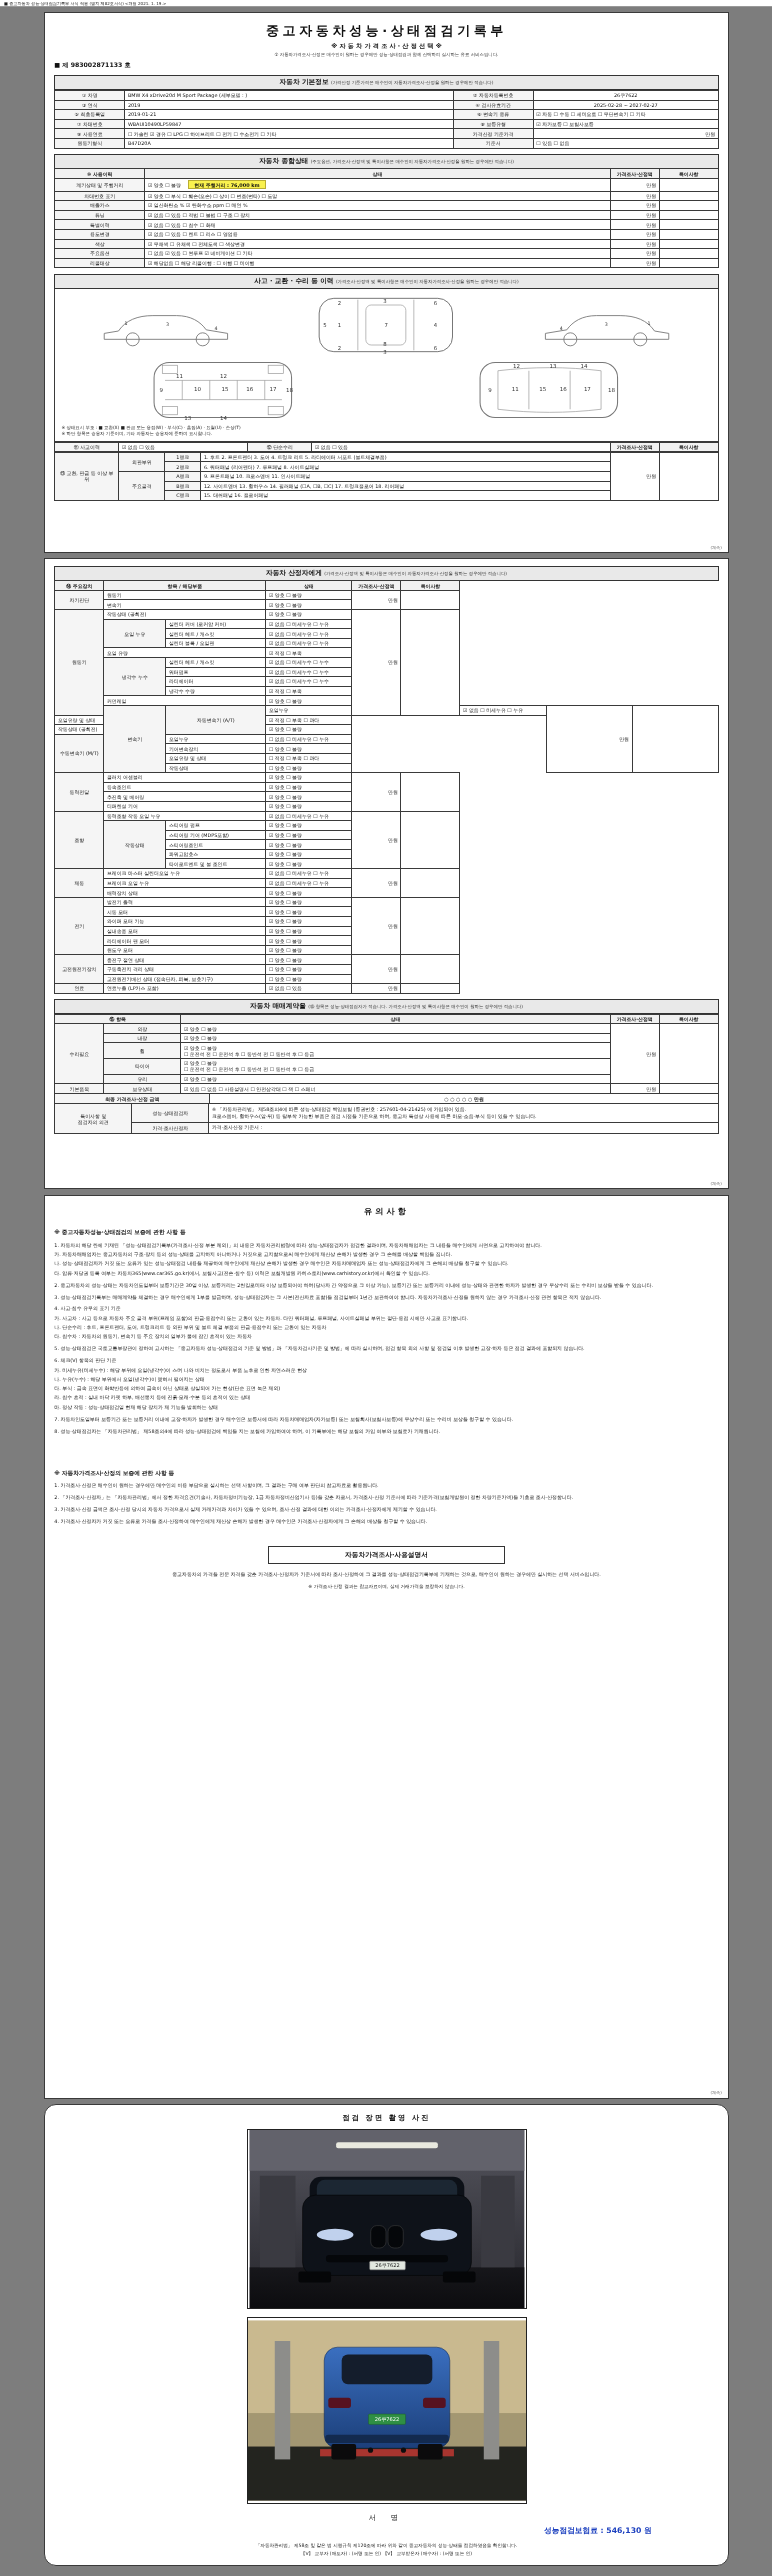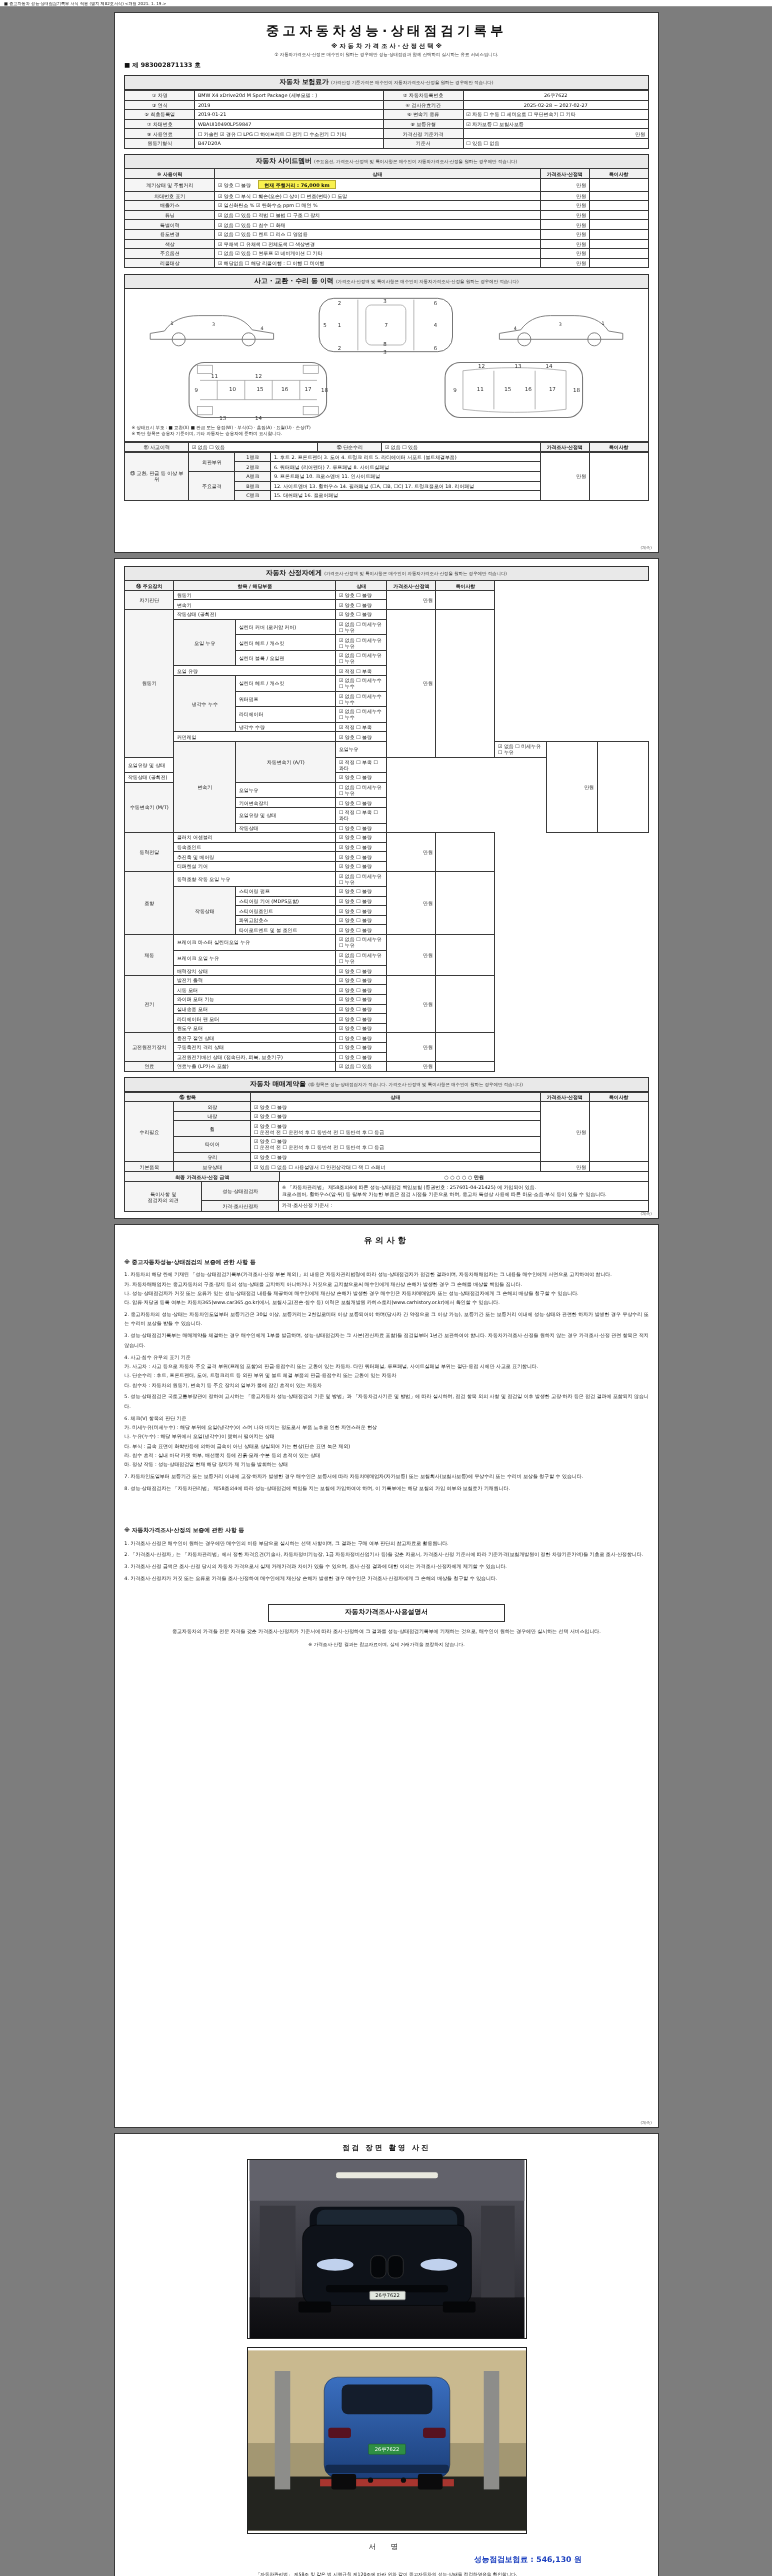--- a/index.html
+++ b/index.html
@@ -1,18 +1,18 @@
 <!DOCTYPE html>
 <html style="font-size:8.2px"><head>
 <meta charset="utf-8">
 <style>
   html,body{margin:0;padding:0;}
   body{width:773px;background:#7d7d7d;font-family:"DejaVu Sans",sans-serif;color:#111;}
   .topstrip{background:#ffffff;font-size:4.1px;padding:0.5px 4.1px;border-bottom:0.5px solid #999;color:#222;}
-  .page{width:545px;margin:5.2px auto;background:#fff;border:0.5px solid #3a3a3a;padding:6.2px 9.3px;box-sizing:border-box;position:relative;}
+  .page{width:685px;margin:5.2px auto;background:#fff;border:0.5px solid #3a3a3a;padding:6.2px 9.3px;box-sizing:border-box;position:relative;}
   .cont{position:absolute;right:6.2px;bottom:2.1px;font-size:4.1px;color:#666;}
   .doc-title{text-align:center;font-size:13px;font-weight:bold;letter-spacing:3.6px;margin:3.1px 0 1.5px;}
   .doc-sub{text-align:center;font-size:6.2px;font-weight:bold;margin:1px 0;}
   .doc-note{text-align:center;font-size:4.4px;color:#333;margin:1px 0 4.1px;}
   .doc-no{font-size:6.2px;font-weight:bold;margin:1px 0 2.1px;}
   .sec{border:0.8px solid #333;background:#e9e9e9;text-align:center;font-weight:bold;font-size:6.7px;padding:2.1px 0;margin-top:5.2px;}
   .sec .n{font-weight:normal;font-size:4.4px;color:#333;}
   table.grid{width:100%;border-collapse:collapse;table-layout:fixed;margin-top:-0.5px;}
   .grid th,.grid td{border:0.5px solid #3a3a3a;font-size:4.9px;padding:1.3px 2.6px;vertical-align:middle;word-break:break-all;}
   .grid th{background:#f1f1f1;text-align:center;font-weight:bold;}
@@ -45,21 +45,21 @@
 
 <div class="topstrip">■ 중고자동차 성능·상태점검기록부 서식 적용 (별지 제82호서식) &lt;개정 2021. 1. 19.&gt;</div>
 
 <div class="page" style="min-height:541px;">
   <div class="doc-title">중고자동차성능·상태점검기록부</div>
   <div class="doc-sub">※ 자 동 차 가 격 조 사 · 산 정   선 택 ※</div>
   <div class="doc-note">① 자동차가격조사·산정은 매수인이 원하는 경우에만 성능·상태점검과 함께 선택하여 실시하는 유료 서비스입니다.</div>
   <div class="doc-no">■ 제 983002871133 호</div>
 
   <div class="sec">
-    <span>자동차 보험료가</span>
+    <span>자동차 기본정보</span>
     <span class="n">(가격산정 기준가격은 매수인이 자동차가격조사·산정을 원하는 경우에만 적습니다)</span>
   </div>
   <table class="grid">
     <colgroup>
         <col style="width:70px">
         <col>
         <col style="width:80px">
         <col style="width:185px">
       </colgroup>
     <tbody>
@@ -96,21 +96,21 @@
     <tr>
       <td class="lbl">원동기형식</td>
       <td>B47D20A</td>
       <td class="lbl">기준서</td>
       <td>☐ 있음   ☐ 없음</td>
     </tr>
   </tbody>
     </table>
 
   <div class="sec">
-    <span>자동차 사이드멤버</span>
+    <span>자동차 종합상태</span>
     <span class="n">(주요옵션, 가격조사·산정액 및 특이사항은 매수인이 자동차가격조사·산정을 원하는 경우에만 적습니다)</span>
   </div>
   <table class="grid">
     <colgroup>
         <col style="width:90px">
         <col>
         <col style="width:49px">
         <col style="width:59px">
       </colgroup>
     <thead>
@@ -809,21 +809,21 @@
       <p class="nt">2. 「가격조사·산정자」는 「자동차관리법」에서 정한 자격요건(기술사, 자동차정비기능장, 1급 자동차정비산업기사 등)을 갖춘 자로서, 가격조사·산정 기준서에 따라 기준가격(보험개발원이 정한 차량기준가액)을 기초로 조사·산정합니다.</p>
       <p class="nt">3. 가격조사·산정 금액은 조사·산정 당시의 자동차 가격으로서 실제 거래가격과 차이가 있을 수 있으며, 조사·산정 결과에 대한 이의는 가격조사·산정자에게 제기할 수 있습니다.</p>
       <p class="nt">4. 가격조사·산정자가 거짓 또는 오류로 가격을 조사·산정하여 매수인에게 재산상 손해가 발생한 경우 매수인은 가격조사·산정자에게 그 손해의 배상을 청구할 수 있습니다.</p>
     </div>
   <div class="nbox">자동차가격조사·사용설명서</div>
   <p class="nt" style="text-align:center;max-width:567px;margin:0 auto 5.2px;">중고자동차의 가격을 전문 자격을 갖춘 가격조사·산정자가 기준서에 따라 조사·산정하여 그 결과를 성능·상태점검기록부에 기재하는 것으로, 매수인이 원하는 경우에만 실시하는 선택 서비스입니다.</p>
   <div class="nfoot">※ 가격조사·산정 결과는 참고자료이며, 실제 거래가격을 보장하지 않습니다.</div>
   <div class="cont">(계속)</div>
 </div>
 
-<div class="page" style="min-height:461px;">
+<div class="page" style="min-height:461px;border-radius:12px;">
   <div class="pttl">점검 장면 촬영 사진</div>
 
   <svg class="photo" viewBox="0 0 540 350" width="278" height="178">
     <defs>
       <linearGradient id="gwall" x1="0" y1="0" x2="0" y2="1">
         <stop offset="0" stop-color="#55555e"></stop>
           <stop offset="1" stop-color="#26262c"></stop>
       </linearGradient>
       <linearGradient id="gfloor" x1="0" y1="0" x2="0" y2="1">
         <stop offset="0" stop-color="#17171b"></stop>

